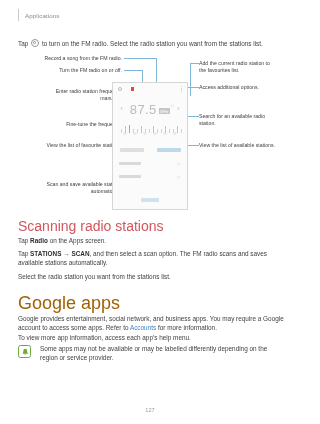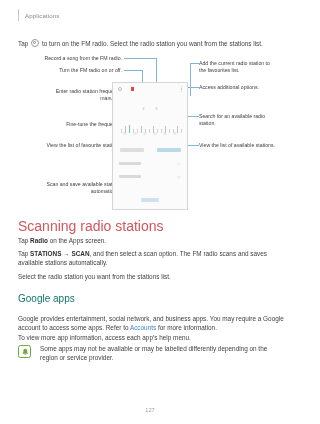--- a/index.html
+++ b/index.html
@@ -280,21 +280,21 @@
 
   
   .h2 {
     position: absolute;
     left: 18px;
     font-size: 14px;
     font-weight: normal;
     margin: 0;
   }
   .h2.red  { color: #d2565d; }
-  .h2.blue { color: #0f766e; font-size: 10px; }
+  .h2.blue { color: #a16207; font-size: 18px; }
 
   .para {
     position: absolute;
     left: 18px;
     width: 266px;
     font-size: 6.4px;
     line-height: 9.2px;
     color: #3f3f3f;
   }
   .para b { font-weight: bold; color: #2e2e2e; }
@@ -407,20 +407,25 @@
       <div class="tb-spacer"></div>
       <div class="tb-more">
           <i></i>
           <i></i>
           <i></i>
         </div>
     </div>
 
     <div class="freq-row">
       <div class="chev">‹</div>
+      <div class="freq-box">
+        <span class="freq-num">87.5</span>
+        <span class="freq-unit">MHz</span>
+        <span class="fav-star">☆</span>
+      </div>
       <div class="chev">›</div>
     </div>
 
     <div class="dial">
       <div class="dial-ticks">
         <i class="min" style="left:2px"></i>
         <i class="maj" style="left:6px"></i>
         <i class="cur" style="left:10px"></i>
         <i class="min" style="left:14px"></i>
         <i class="min" style="left:18px"></i>

